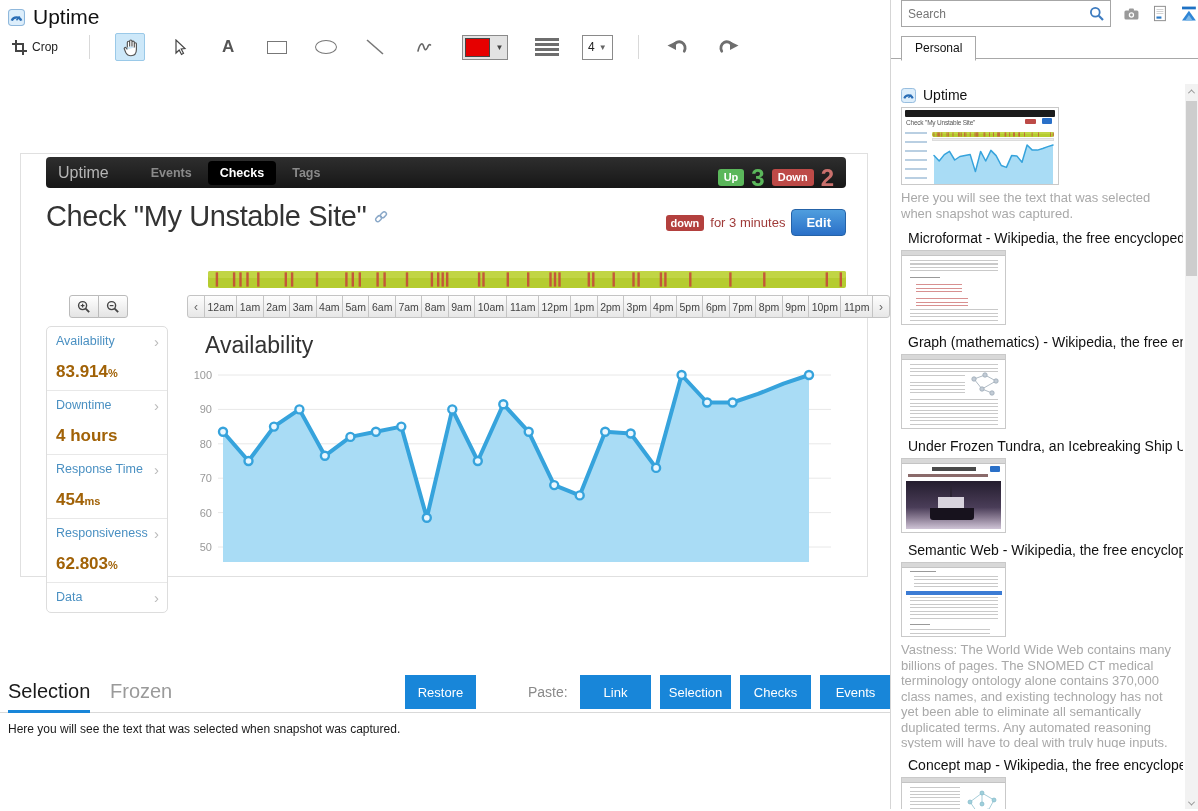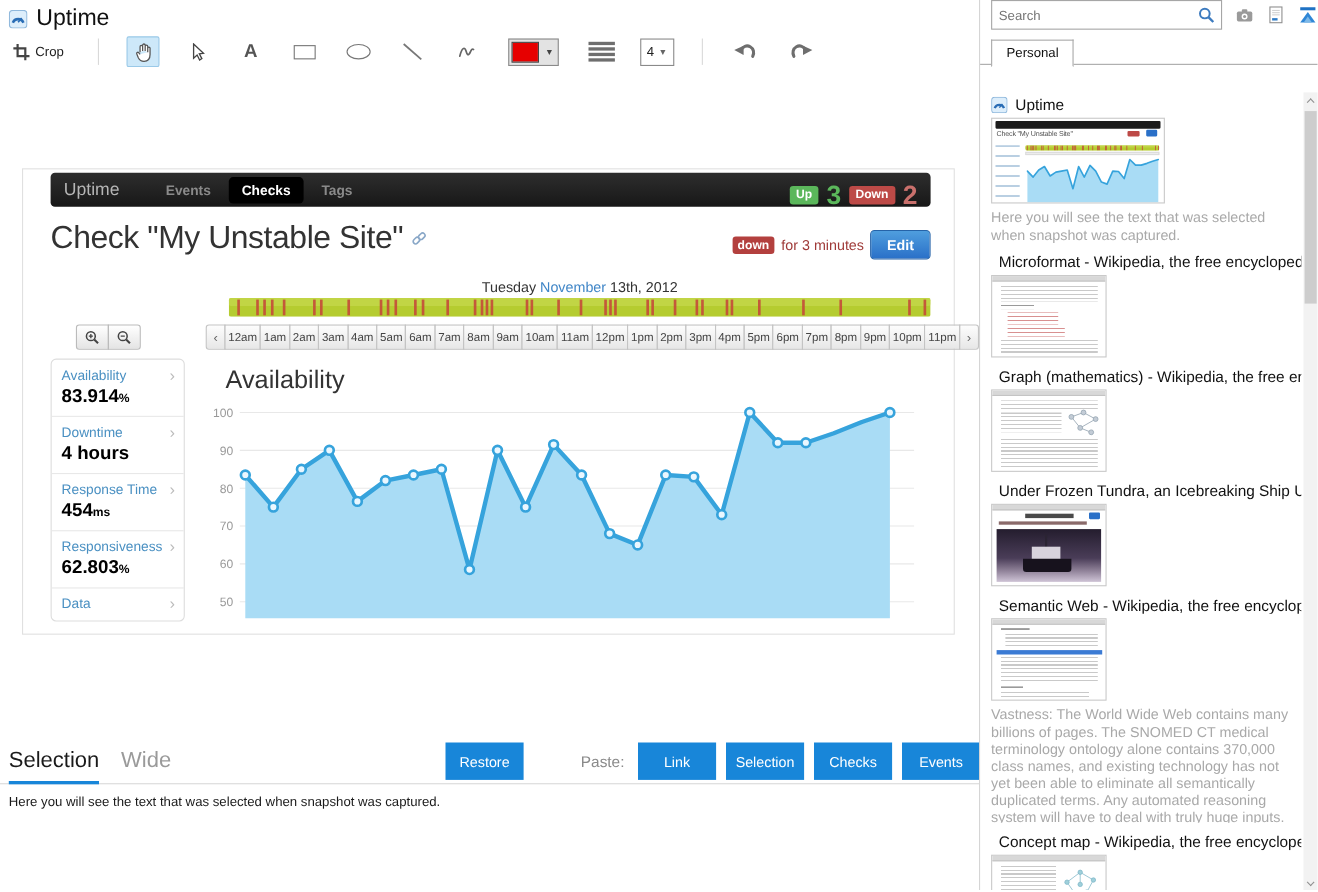--- a/index.html
+++ b/index.html
@@ -67,21 +67,21 @@
           font-size:10.5px; color:#444; display:flex; align-items:center; justify-content:center;
           padding:0 2.5px; margin-left:-1px; min-width:25px; }
   .hbtn.arrow { min-width:18px; font-size:12px; color:#666; }
   .hbtn.arrow.first { border-radius:3px 0 0 3px; margin-left:0; }
   .hbtn.arrow.last { border-radius:0 3px 3px 0; }
 
   .stats { position:absolute; left:25px; top:172px; width:122px; border:1px solid #ddd; border-radius:5px; background:#fff; }
   .stat { padding:7px 9px 8px; border-bottom:1px solid #e8e8e8; position:relative; }
   .stat:last-child { border-bottom:none; }
   .stat .lbl { font-size:12.5px; color:#4a90c2; }
-  .stat .val { font-size:17px; font-weight:bold; color:#000000; margin-top:2px; }
+  .stat .val { font-size:17px; font-weight:bold; color:#a16207; margin-top:14px; }
   .stat .unit { font-size:11px; }
   .stat .chev { position:absolute; right:8px; top:6px; color:#bbb; font-size:15px; }
 
   .chart-sec { position:absolute; left:158px; top:178px; width:672px; }
   .chart-title { font-size:23px; color:#333; margin:0 0 2px 26px; font-weight:normal; }
   #avail-chart { width:662px; height:214px; display:block; }
 
   
   .bottom-panel { position:absolute; left:0; top:672px; width:891px; height:139px; background:#fff; }
   .bp-head { position:relative; height:41px; border-bottom:1px solid #d9d9d9; }
@@ -250,25 +250,20 @@
             </g>
           </svg>
       </h1>
       <span class="status">
         <span class="status-badge">down</span>
         <span class="status-text">for 3 minutes</span>
         <span class="edit-btn">Edit</span>
       </span>
     </div>
 
-    <div class="date-line">
-      <span>Tuesday</span>
-      <span class="month">November</span>
-      <span>13th, 2012</span>
-    </div>
 
     <div class="timeline">
       <svg id="timeline-svg" width="638" height="17">
           <rect x="0" y="0" width="638" height="17" rx="2" fill="#b5cc30"></rect>
           <rect x="0" y="0" width="638" height="7.083333333333334" rx="2" fill="#c6d94e" opacity="0.7"></rect>
           <rect x="7.7" y="1.36" width="2.4" height="14.28" fill="#c44b38" opacity="0.9"></rect>
           <rect x="24.9" y="1.36" width="2.4" height="14.28" fill="#c44b38" opacity="0.9"></rect>
           <rect x="31.3" y="1.36" width="2.4" height="14.28" fill="#c44b38" opacity="0.9"></rect>
           <rect x="38.3" y="1.36" width="2.4" height="14.28" fill="#c44b38" opacity="0.9"></rect>
           <rect x="49.1" y="1.36" width="2.4" height="14.28" fill="#c44b38" opacity="0.9"></rect>
@@ -422,21 +417,21 @@
           <circle cx="528.1" cy="41.5" r="4" fill="#eaf7ff" stroke="#36a3dc" stroke-width="2.4"></circle>
           <circle cx="553.6" cy="41.5" r="4" fill="#eaf7ff" stroke="#36a3dc" stroke-width="2.4"></circle>
           <circle cx="630.0" cy="14.0" r="4" fill="#eaf7ff" stroke="#36a3dc" stroke-width="2.4"></circle>
         </svg>
     </div>
   </div>
 
   <div class="bottom-panel">
     <div class="bp-head">
       <span class="bp-tab active" style="left:8px">Selection</span>
-      <span class="bp-tab" style="left:110px">Wide</span>
+      <span class="bp-tab" style="left:110px">Frozen</span>
       <button class="btn-blue" style="left:405px">Restore</button>
       <span class="paste-label" style="left:528px">Paste:</span>
       <button class="btn-blue" style="left:580px">Link</button>
       <button class="btn-blue" style="left:660px">Selection</button>
       <button class="btn-blue" style="left:740px">Checks</button>
       <button class="btn-blue" style="left:820px">Events</button>
     </div>
     <div class="bp-text">Here you will see the text that was selected when snapshot was captured.</div>
   </div>
 

